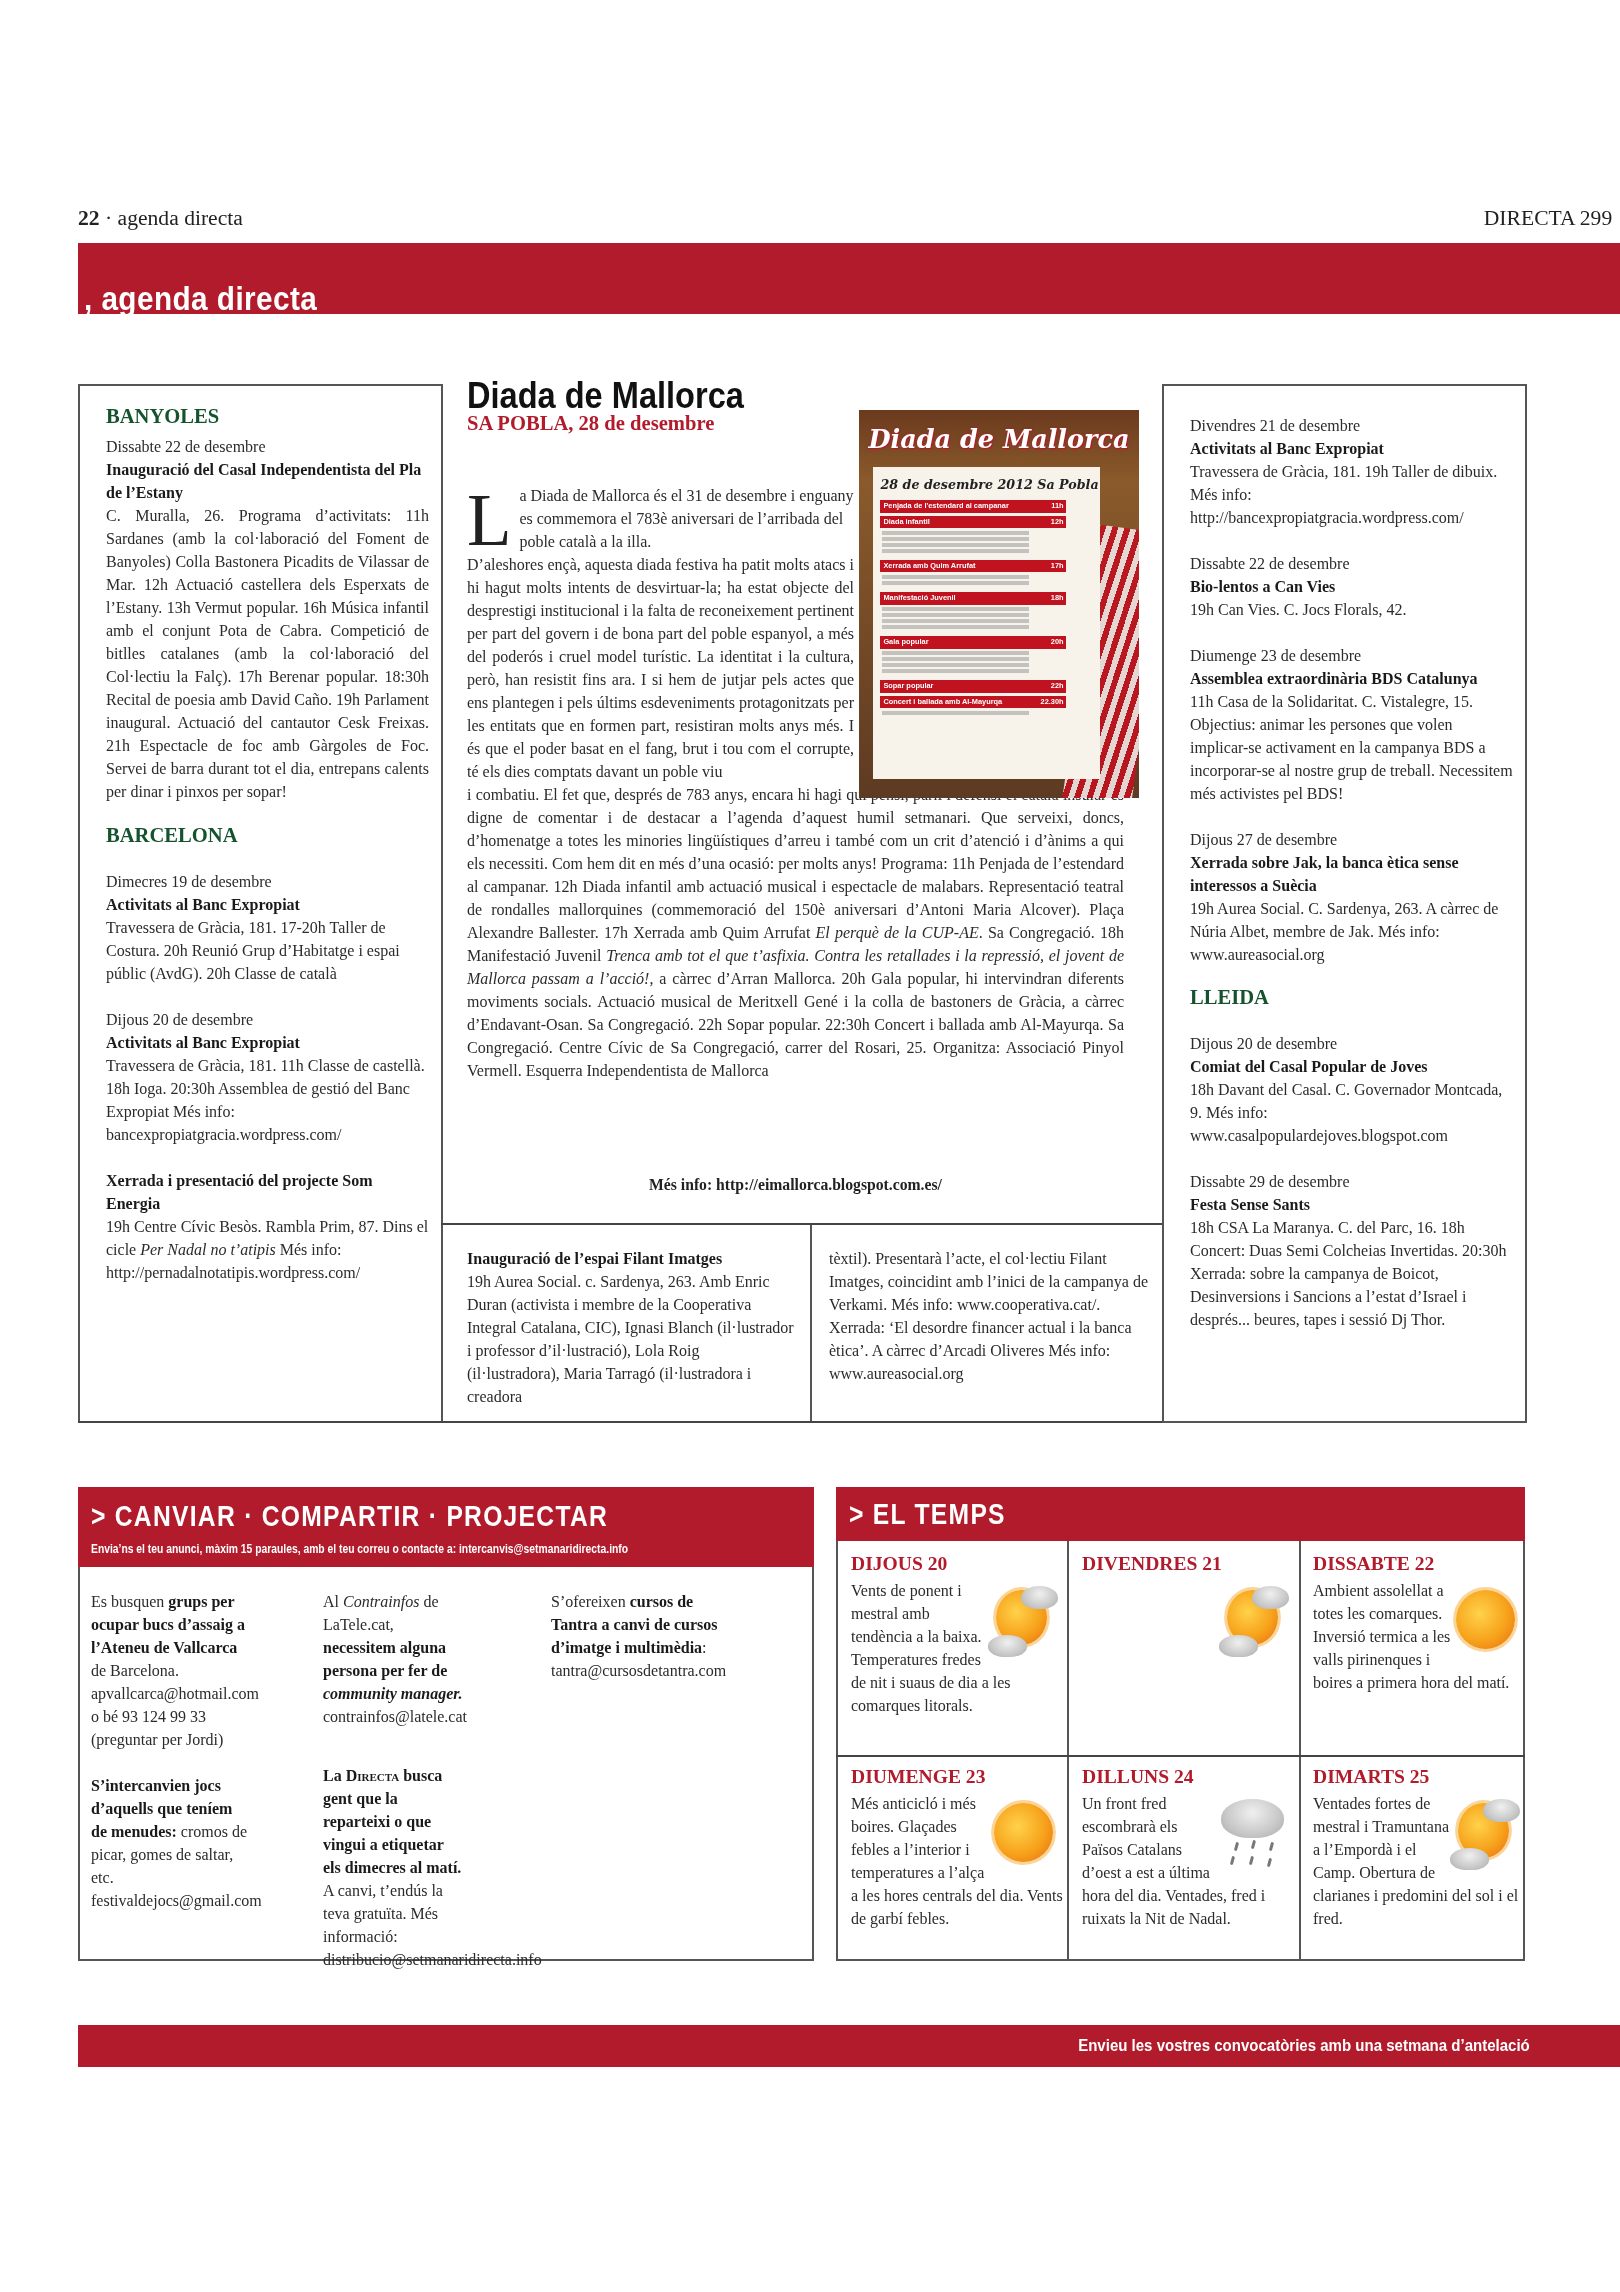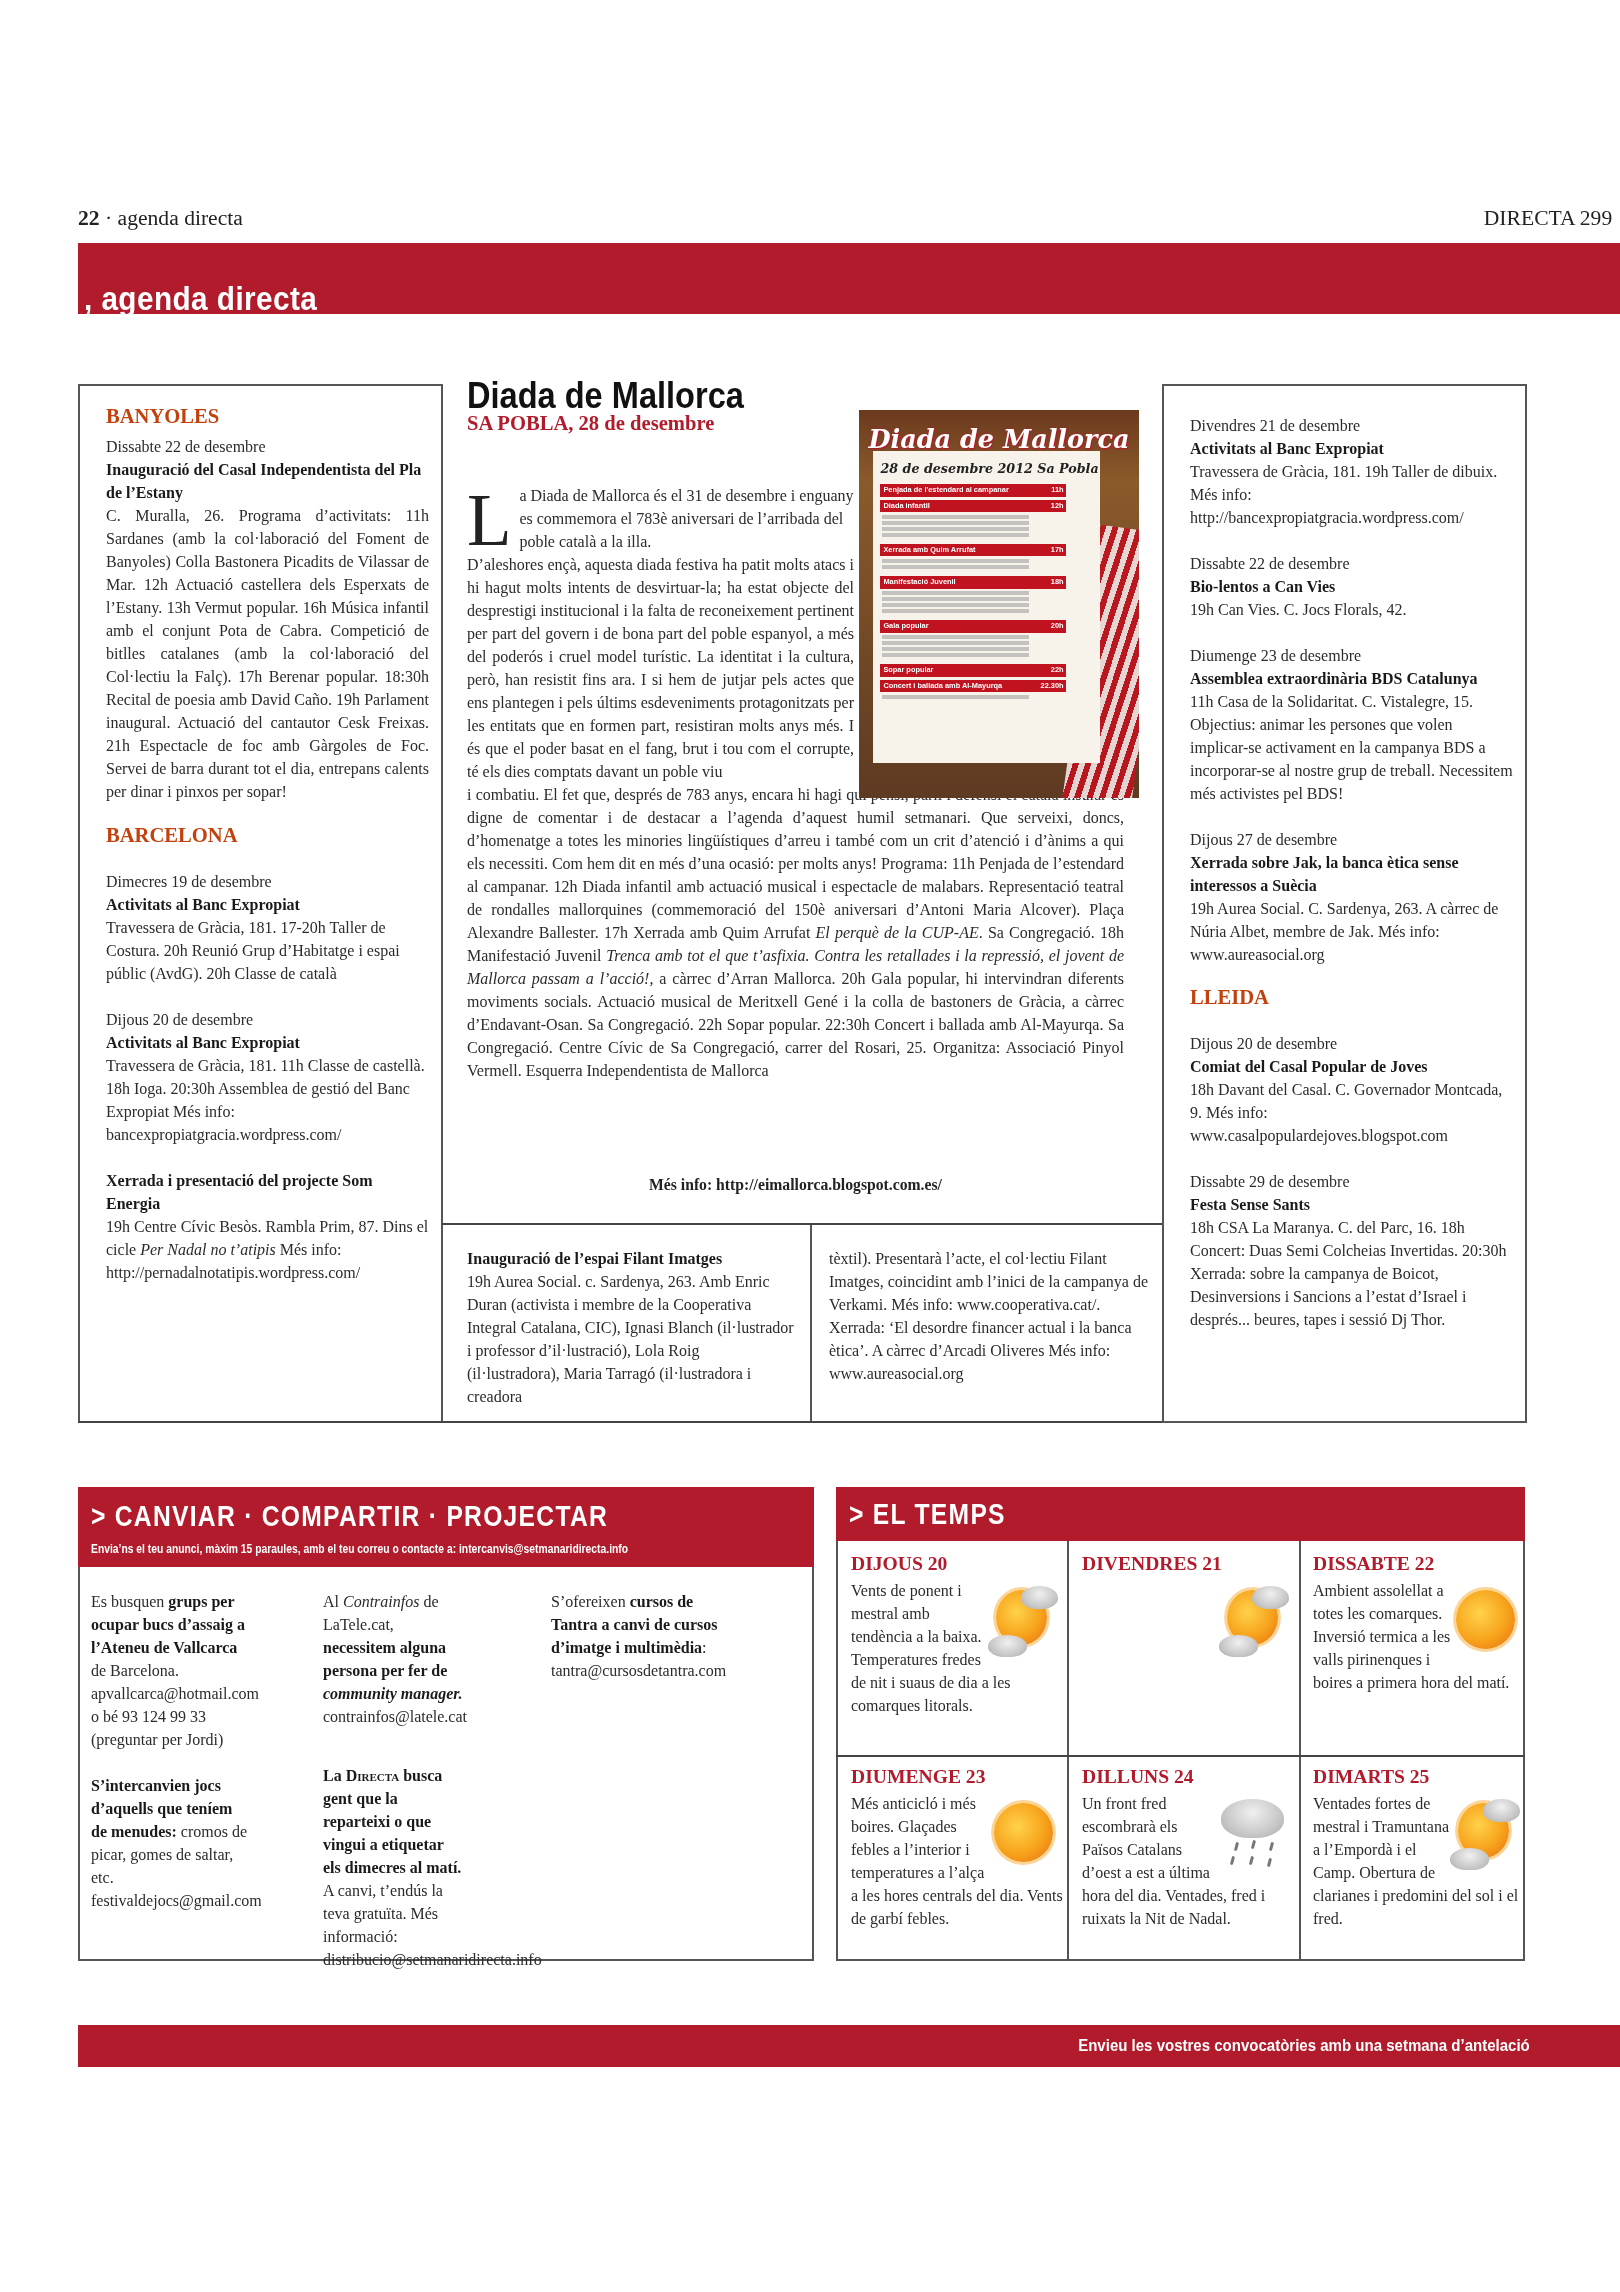--- a/index.html
+++ b/index.html
@@ -11,37 +11,37 @@
   #runhead-left { left: 78px; }
   #runhead-right { right: 7.8px; }
 
   .banner { position: absolute; left: 78px; top: 243px; width: 1542px; height: 71px; background: #b21b2b; }
   .banner-title { position: absolute; left: 84px; top: 280px; font-family: "Liberation Sans", sans-serif; font-weight: bold; font-size: 33px; color: #fff; transform: scaleX(0.9); transform-origin: left; letter-spacing: 0.5px; }
   .banner-title::after { content: ""; }
 
   .box { position: absolute; border: 2px solid #555; background: #fff; }
 
   .col { position: absolute; font-family: "Liberation Serif", serif; font-size: 16px; line-height: 23px; color: #2b2b2b; }
-  .city { font-family: "Liberation Serif", serif; font-weight: bold; font-size: 20.6px; color: #c2410c; margin: 0 0 9.8px 0; line-height: 25.5px; }
+  .city { font-family: "Liberation Serif", serif; font-weight: bold; font-size: 20.6px; color: #14532d; margin: 0 0 9.8px 0; line-height: 25.5px; }
   .ev { margin-bottom: 23px; }
   .ev .t { font-weight: bold; color: #1a1a1a; }
   .ev i { font-style: italic; }
 
   
   #article-title { position: absolute; left: 467px; top: 375px; font-family: "Liberation Sans", sans-serif; font-weight: bold; font-size: 37px; color: #111; transform: scaleX(0.88); transform-origin: left; }
   #article-sub { position: absolute; left: 467px; top: 412px; font-family: "Liberation Serif", serif; font-weight: bold; font-size: 20.6px; color: #b21b2b; }
   #article-body { position: absolute; left: 467px; top: 484px; width: 657px; font-family: "Liberation Serif", serif; font-size: 16px; line-height: 23px; color: #2b2b2b; }
   #article-body .narrow { width: 387px; }
   .dropcap { float: left; font-family: "Liberation Serif", serif; font-size: 73px; line-height: 61px; margin: 5.9px 7.8px 0 0; color: #222; }
   #article-more { position: absolute; left: 467px; top: 1176px; width: 657px; text-align: center; font-family: "Liberation Serif", serif; font-weight: bold; font-size: 15.7px; color: #222; }
 
   .poster { position: absolute; left: 859px; top: 410px; width: 280px; height: 388px; background:
       linear-gradient(180deg, #6b3a1e 0%, #8a5a2b 18%, #5d3a22 100%); overflow: hidden; }
   .poster-head { position: absolute; left: 0; top: 13.7px; width: 100%; text-align: center; font-family: "DejaVu Serif", serif; font-style: italic; font-weight: bold; font-size: 25.5px; color: #fff; text-shadow: 0 0 2.9px #b21b2b, 1px 1px 0 #b21b2b; }
-  .poster-paper { position: absolute; left: 13.7px; top: 41px; width: 227px; height: 312px; background: #f7f3ea; }
+  .poster-paper { position: absolute; left: 13.7px; top: 57px; width: 227px; height: 312px; background: #f7f3ea; }
   .poster-date { position: absolute; left: 7.8px; top: 9.8px; font-family: "DejaVu Serif", serif; font-style: italic; font-weight: bold; font-size: 12.7px; color: #222; }
   .poster-rows { position: absolute; left: 7.8px; top: 33px; width: 186px; }
   .prow { background: #c1121f; color: #fff; font-family: "Liberation Sans", sans-serif; font-weight: bold; font-size: 7.4px; height: 12.7px; line-height: 12.7px; padding: 0 2.9px; margin-bottom: 2.9px; display: flex; justify-content: space-between; }
   .pline { height: 3.9px; background: #999; margin: 2px 0 2px 2px; width: 147px; opacity: 0.55; }
   .stripes { position: absolute; right: -9.8px; top: 118px; width: 69px; height: 294px; background: repeating-linear-gradient(100deg, #c1121f 0 5.9px, #f2e6e6 5.9px 11.8px); transform: rotate(8deg); opacity: 0.9; }
 
   .divider-h { position: absolute; height: 2px; background: #444; }
   .divider-v { position: absolute; width: 2px; background: #555; }
 
   

